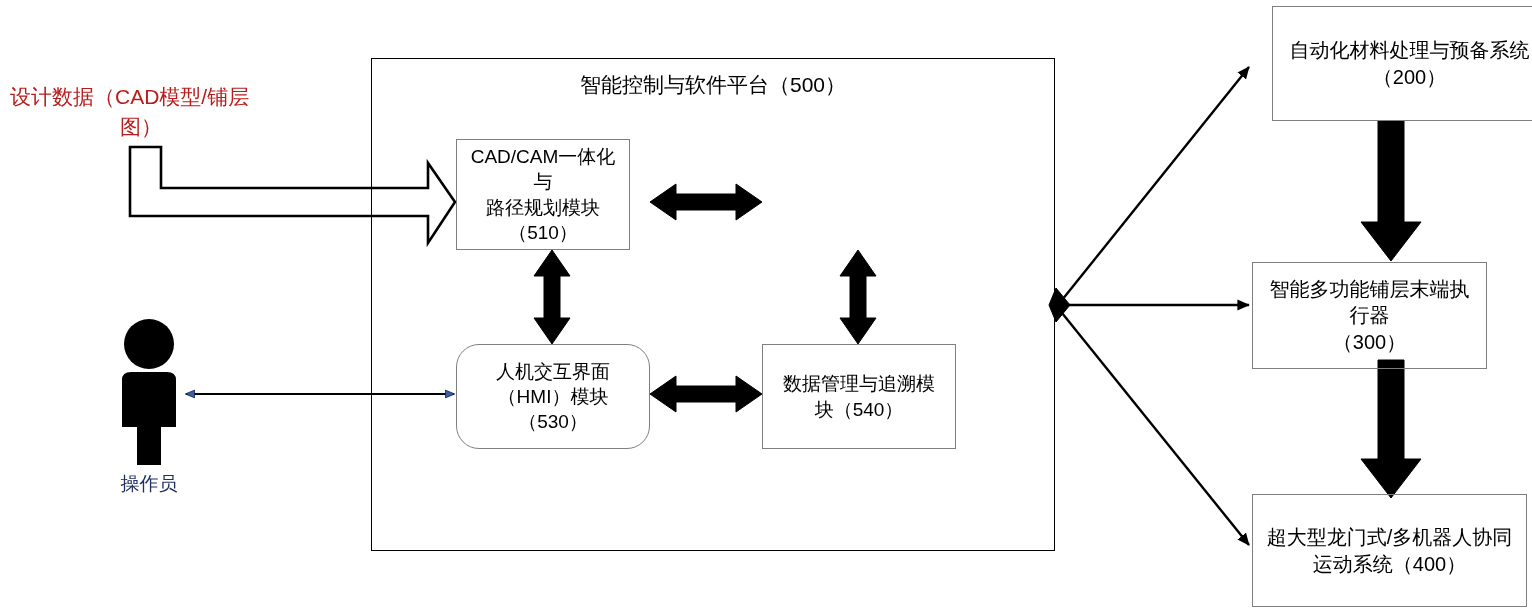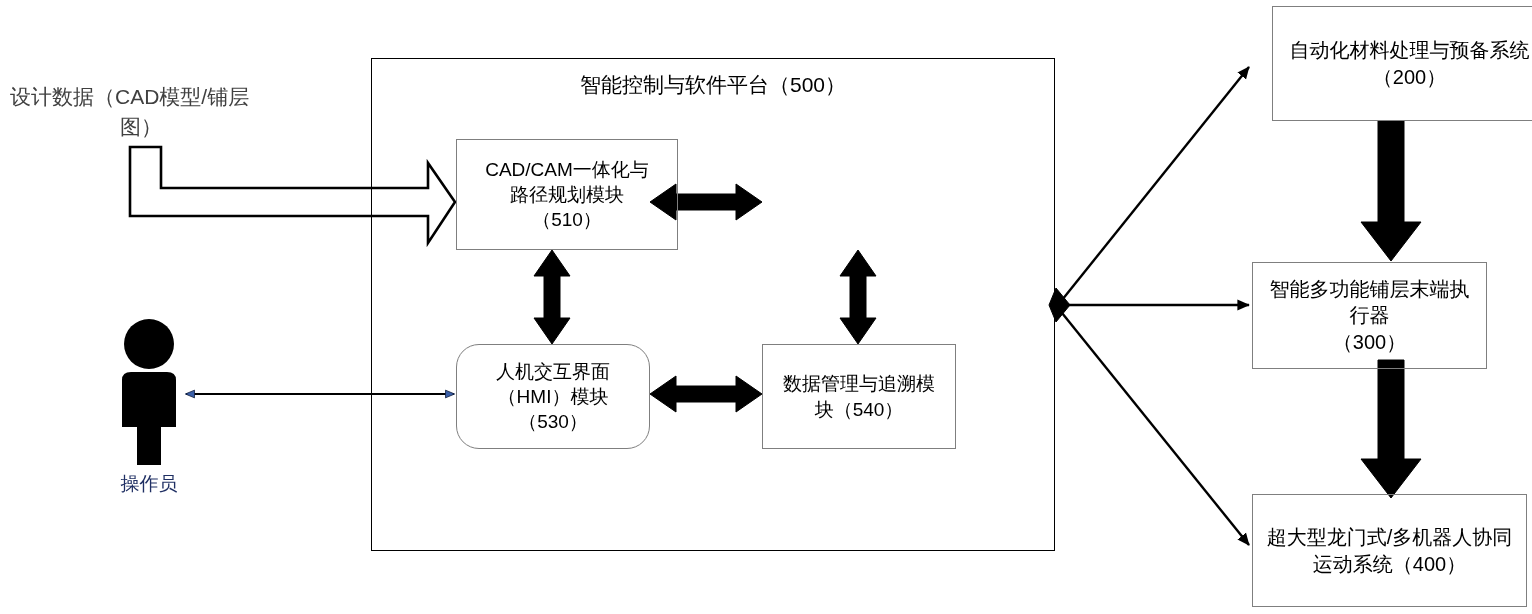--- a/index.html
+++ b/index.html
@@ -56,21 +56,21 @@
   }
   .sys-box {
     font-size: 20px;
   }
   .inner-text {
     display: block;
     padding: 0 8px;
   }
   .free-label {
     position: absolute;
-    color: #404040;
+    color: #b91c1c;
     font-size: 21px;
     line-height: 1.42;
     text-align: left;
   }
   .actor-label {
     position: absolute;
     color: #1f2f63;
     font-size: 19px;
     line-height: 1.2;
     text-align: center;
@@ -199,21 +199,21 @@
     <span>设计数据（CAD模型/铺层</span><br>
     <span style="display:inline-block; margin-left:110px;">图）</span>
   </div>
 
   <div class="actor-label" style="left:89px; top:473px;">操作员</div>
 
   <div class="platform-frame" style="left:371px; top:58px; width:684px; height:493px;"></div>
 
   <div class="platform-title" style="left:371px; top:71px; width:684px;">智能控制与软件平台（500）</div>
 
-  <div class="node-box module-box" style="left:456px; top:139px; width:222px; height:111px;justify-content:center;">
+  <div class="node-box module-box" style="left:456px; top:139px; width:174px; height:111px;justify-content:center;">
     <span class="inner-text">
       <span>CAD/CAM一体化与</span><br>
       <span>路径规划模块</span><br>
       <span>（510）</span>
     </span>
   </div>
 
 
   <div class="node-box module-box" style="left:456px; top:344px; width:194px; height:105px;border-radius:23px;">
     <span class="inner-text">

